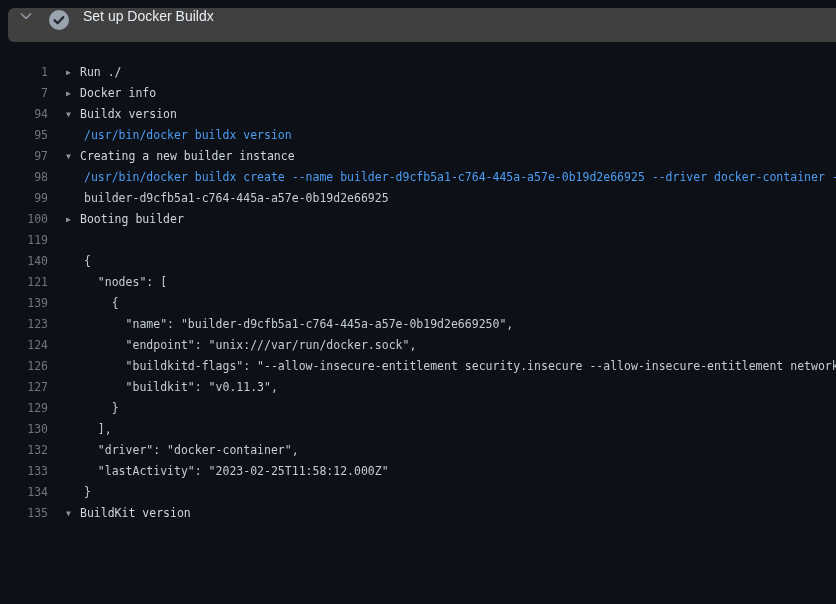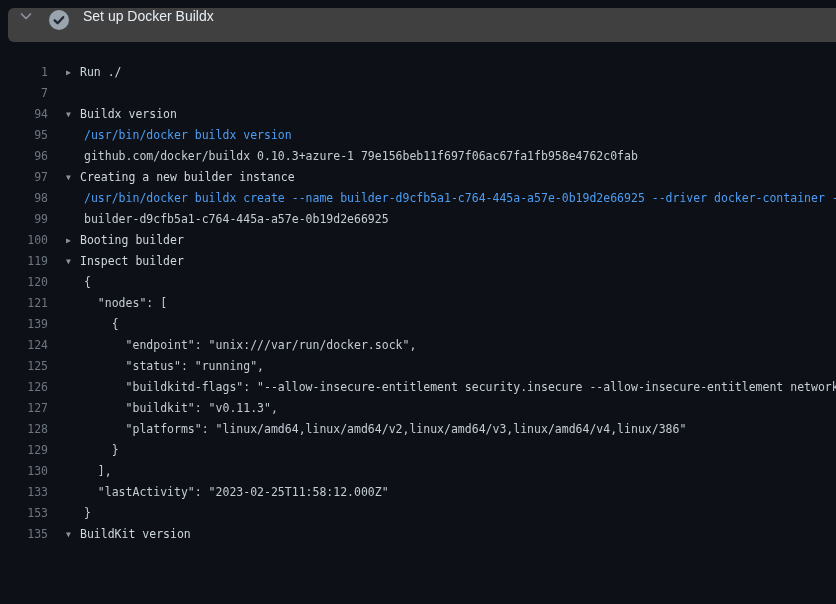--- a/index.html
+++ b/index.html
@@ -112,98 +112,94 @@
   <span class="step-title">Set up Docker Buildx</span>
 </div>
 
 <div class="log-area" id="log">
     <div class="row group-collapsed">
     <span class="num">1</span>
     <span class="line-body"><span class="arrow">▶</span><span class="txt">Run ./</span></span>
   </div>
     <div class="row group-collapsed">
     <span class="num">7</span>
+    <span class="line-body"><span class="arrow">▶</span><span class="txt">Docker info</span></span>
   </div>
     <div class="row group-expanded">
     <span class="num">94</span>
     <span class="line-body"><span class="arrow">▼</span><span class="txt">Buildx version</span></span>
   </div>
     <div class="row command">
     <span class="num">95</span>
     <span class="line-body"><span class="txt">/usr/bin/docker buildx version</span></span>
   </div>
-    <div class="row output">
-    <span class="num">96</span>
-    <span class="line-body"><span class="txt">github.com/docker/buildx 0.10.3+azure-1 79e156beb11f697f06ac67fa1fb958e4762c0fab</span></span>
-  </div>
     <div class="row group-expanded">
     <span class="num">97</span>
     <span class="line-body"><span class="arrow">▼</span><span class="txt">Creating a new builder instance</span></span>
   </div>
     <div class="row command">
     <span class="num">98</span>
     <span class="line-body"><span class="txt">/usr/bin/docker buildx create --name builder-d9cfb5a1-c764-445a-a57e-0b19d2e66925 --driver docker-container --buildkitd-flags</span></span>
   </div>
     <div class="row output">
     <span class="num">99</span>
     <span class="line-body"><span class="txt">builder-d9cfb5a1-c764-445a-a57e-0b19d2e66925</span></span>
   </div>
     <div class="row group-collapsed">
     <span class="num">100</span>
     <span class="line-body"><span class="arrow">▶</span><span class="txt">Booting builder</span></span>
   </div>
     <div class="row group-expanded">
     <span class="num">119</span>
-    <span class="line-body"><span class="arrow">▼</span><span class="txt">Inspect builder</span></span>
-  </div>
-    <div class="row output">
-    <span class="num">120</span>
+  </div>
+    <div class="row output">
+    <span class="num">140</span>
     <span class="line-body"><span class="txt">{</span></span>
   </div>
     <div class="row output">
     <span class="num">121</span>
     <span class="line-body"><span class="txt">  "nodes": [</span></span>
   </div>
     <div class="row output">
     <span class="num">139</span>
     <span class="line-body"><span class="txt">    {</span></span>
   </div>
     <div class="row output">
+    <span class="num">123</span>
+    <span class="line-body"><span class="txt">      "name": "builder-d9cfb5a1-c764-445a-a57e-0b19d2e669250",</span></span>
+  </div>
+    <div class="row output">
     <span class="num">124</span>
     <span class="line-body"><span class="txt">      "endpoint": "unix:///var/run/docker.sock",</span></span>
   </div>
     <div class="row output">
-    <span class="num">125</span>
-    <span class="line-body"><span class="txt">      "status": "running",</span></span>
-  </div>
-    <div class="row output">
     <span class="num">126</span>
     <span class="line-body"><span class="txt">      "buildkitd-flags": "--allow-insecure-entitlement security.insecure --allow-insecure-entitlement network.host",</span></span>
   </div>
     <div class="row output">
     <span class="num">127</span>
     <span class="line-body"><span class="txt">      "buildkit": "v0.11.3",</span></span>
   </div>
     <div class="row output">
-    <span class="num">128</span>
-    <span class="line-body"><span class="txt">      "platforms": "linux/amd64,linux/amd64/v2,linux/amd64/v3,linux/amd64/v4,linux/386"</span></span>
-  </div>
-    <div class="row output">
     <span class="num">129</span>
     <span class="line-body"><span class="txt">    }</span></span>
   </div>
     <div class="row output">
     <span class="num">130</span>
     <span class="line-body"><span class="txt">  ],</span></span>
   </div>
     <div class="row output">
+    <span class="num">132</span>
+    <span class="line-body"><span class="txt">  "driver": "docker-container",</span></span>
+  </div>
+    <div class="row output">
     <span class="num">133</span>
     <span class="line-body"><span class="txt">  "lastActivity": "2023-02-25T11:58:12.000Z"</span></span>
   </div>
     <div class="row output">
-    <span class="num">153</span>
+    <span class="num">134</span>
     <span class="line-body"><span class="txt">}</span></span>
   </div>
     <div class="row group-expanded">
     <span class="num">135</span>
     <span class="line-body"><span class="arrow">▼</span><span class="txt">BuildKit version</span></span>
   </div>
   </div>
 
 </body></html>

